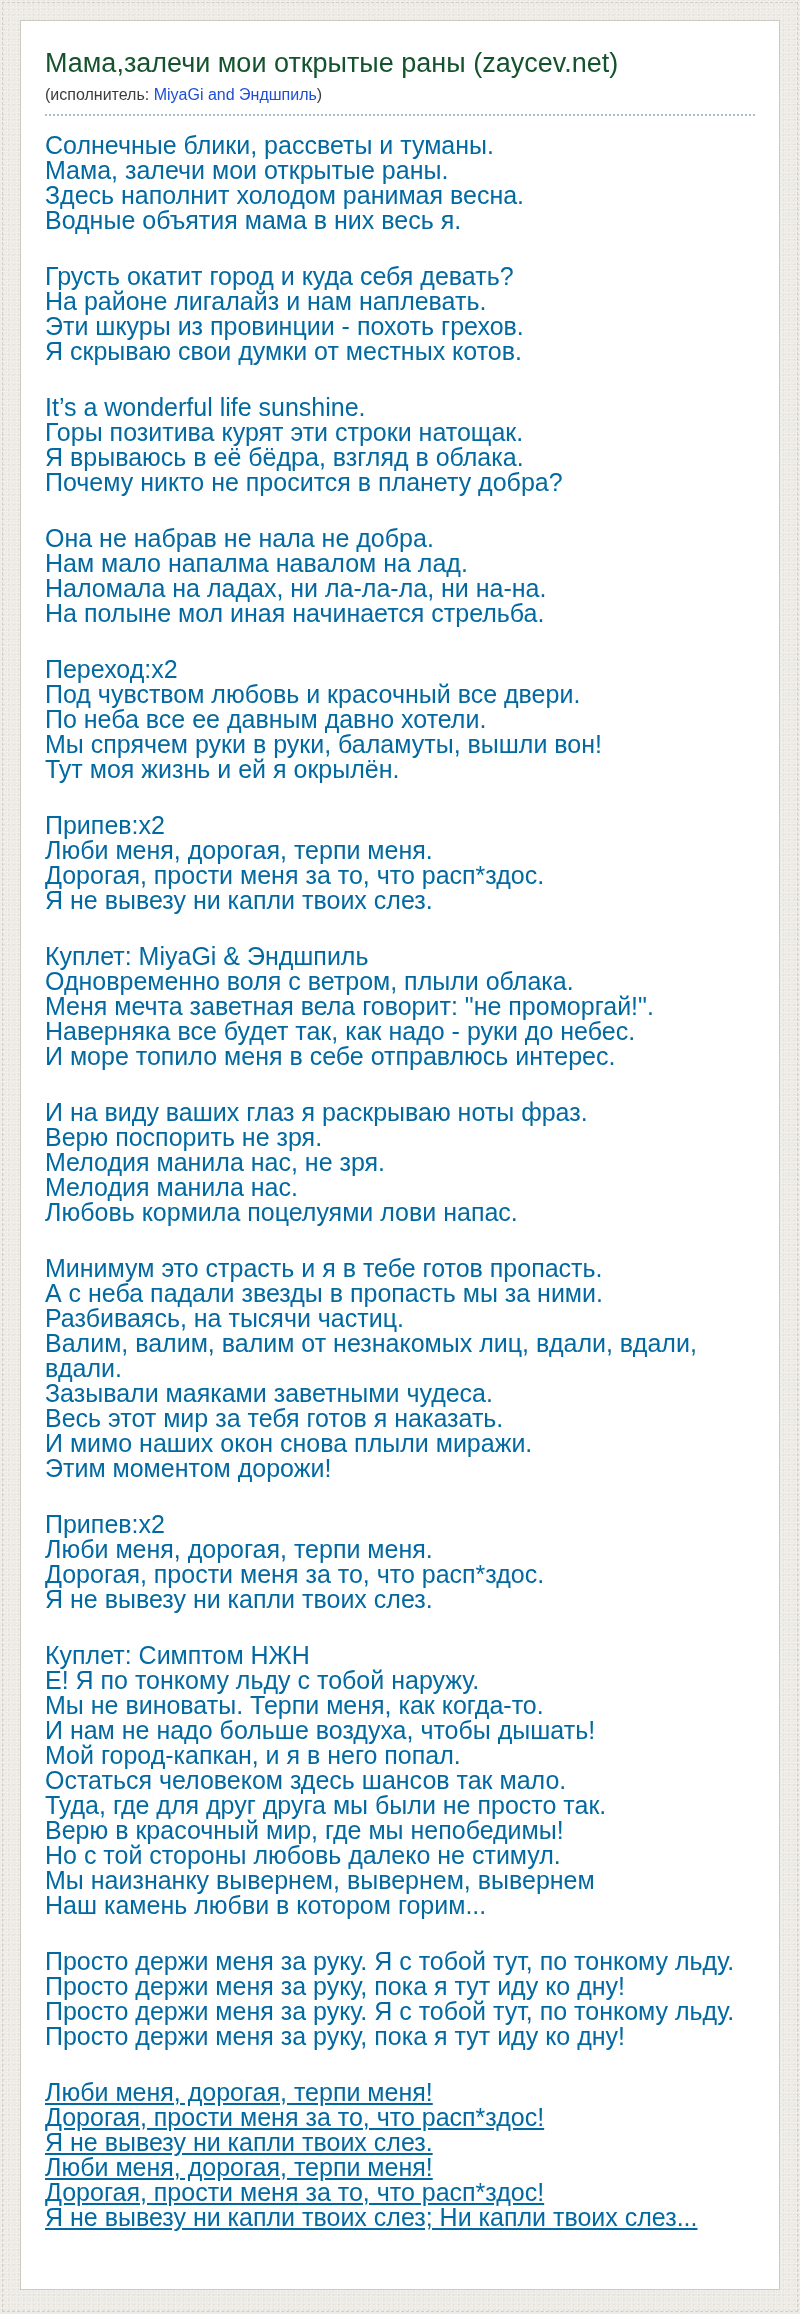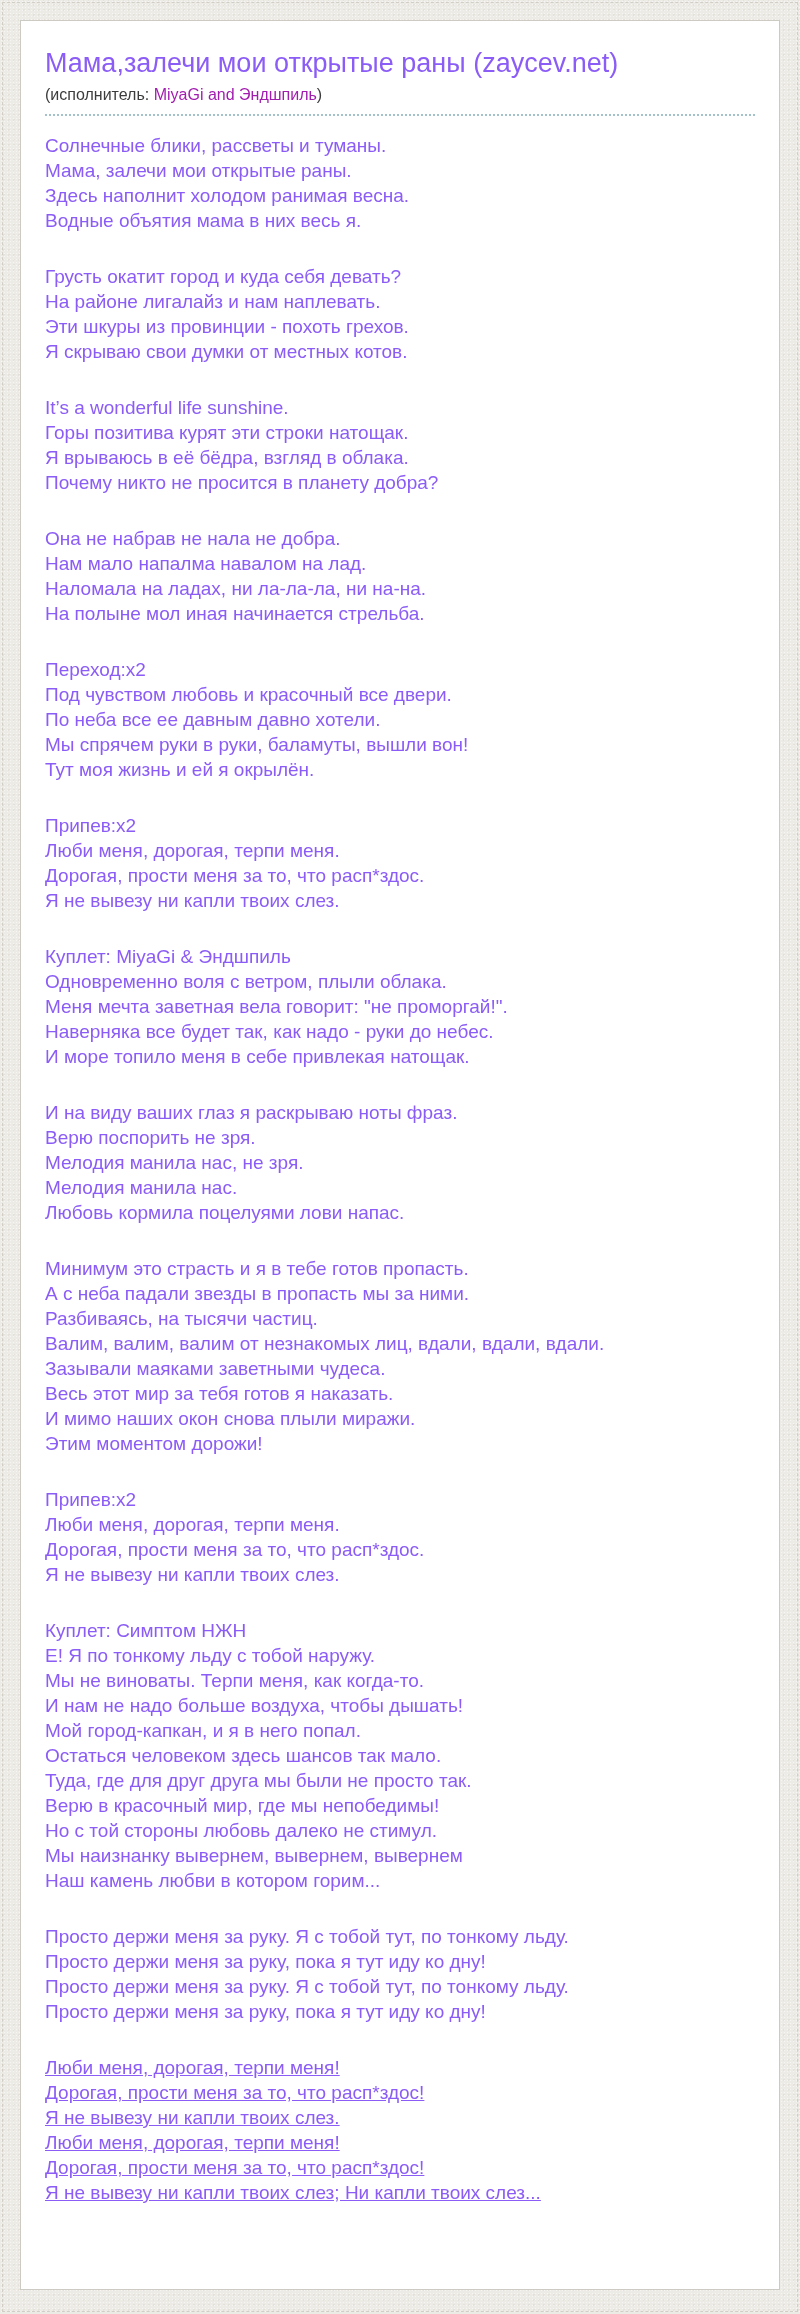--- a/index.html
+++ b/index.html
@@ -34,39 +34,39 @@
     background: #ffffff;
     border: 1px solid #cccac3;
     padding: 26px 24px 40px 24px;
     overflow: hidden;
   }
   .title {
     margin: 0 0 6px 0;
     font-size: 27px;
     line-height: 32px;
     font-weight: 400;
-    color: #8b5cf6;
+    color: #14532d;
   }
   .subtitle {
     font-size: 16px;
     line-height: 20px;
     color: #3c3c3c;
     padding-bottom: 9px;
     border-bottom: 2px dotted #a4c2cb;
   }
   .artist {
-    color: #a21caf;
+    color: #1d4ed8;
     text-decoration: none;
     cursor: pointer;
   }
   .lyrics {
     margin-top: 17px;
-    font-size: 19px;
+    font-size: 25px;
     line-height: 25px;
-    color: #8b5cf6;
+    color: #0369a1;
   }
   .stanza {
     margin: 0 0 31px 0;
   }
   .stanza:last-child {
     margin-bottom: 0;
     text-decoration: underline;
   }
   .line {
     white-space: pre-wrap;
@@ -116,21 +116,21 @@
         <div class="line">Припев:x2</div>
         <div class="line">Люби меня, дорогая, терпи меня.</div>
         <div class="line">Дорогая, прости меня за то, что расп*здос.</div>
         <div class="line">Я не вывезу ни капли твоих слез.</div>
       </div>
       <div class="stanza">
         <div class="line">Куплет: MiyaGi &amp; Эндшпиль</div>
         <div class="line">Одновременно воля с ветром, плыли облака.</div>
         <div class="line">Меня мечта заветная вела говорит: "не проморгай!".</div>
         <div class="line">Наверняка все будет так, как надо - руки до небес.</div>
-        <div class="line">И море топило меня в себе привлекая натощак.</div>
+        <div class="line">И море топило меня в себе отправлюсь интерес.</div>
       </div>
       <div class="stanza">
         <div class="line">И на виду ваших глаз я раскрываю ноты фраз.</div>
         <div class="line">Верю поспорить не зря.</div>
         <div class="line">Мелодия манила нас, не зря.</div>
         <div class="line">Мелодия манила нас.</div>
         <div class="line">Любовь кормила поцелуями лови напас.</div>
       </div>
       <div class="stanza">
         <div class="line">Минимум это страсть и я в тебе готов пропасть.</div>

